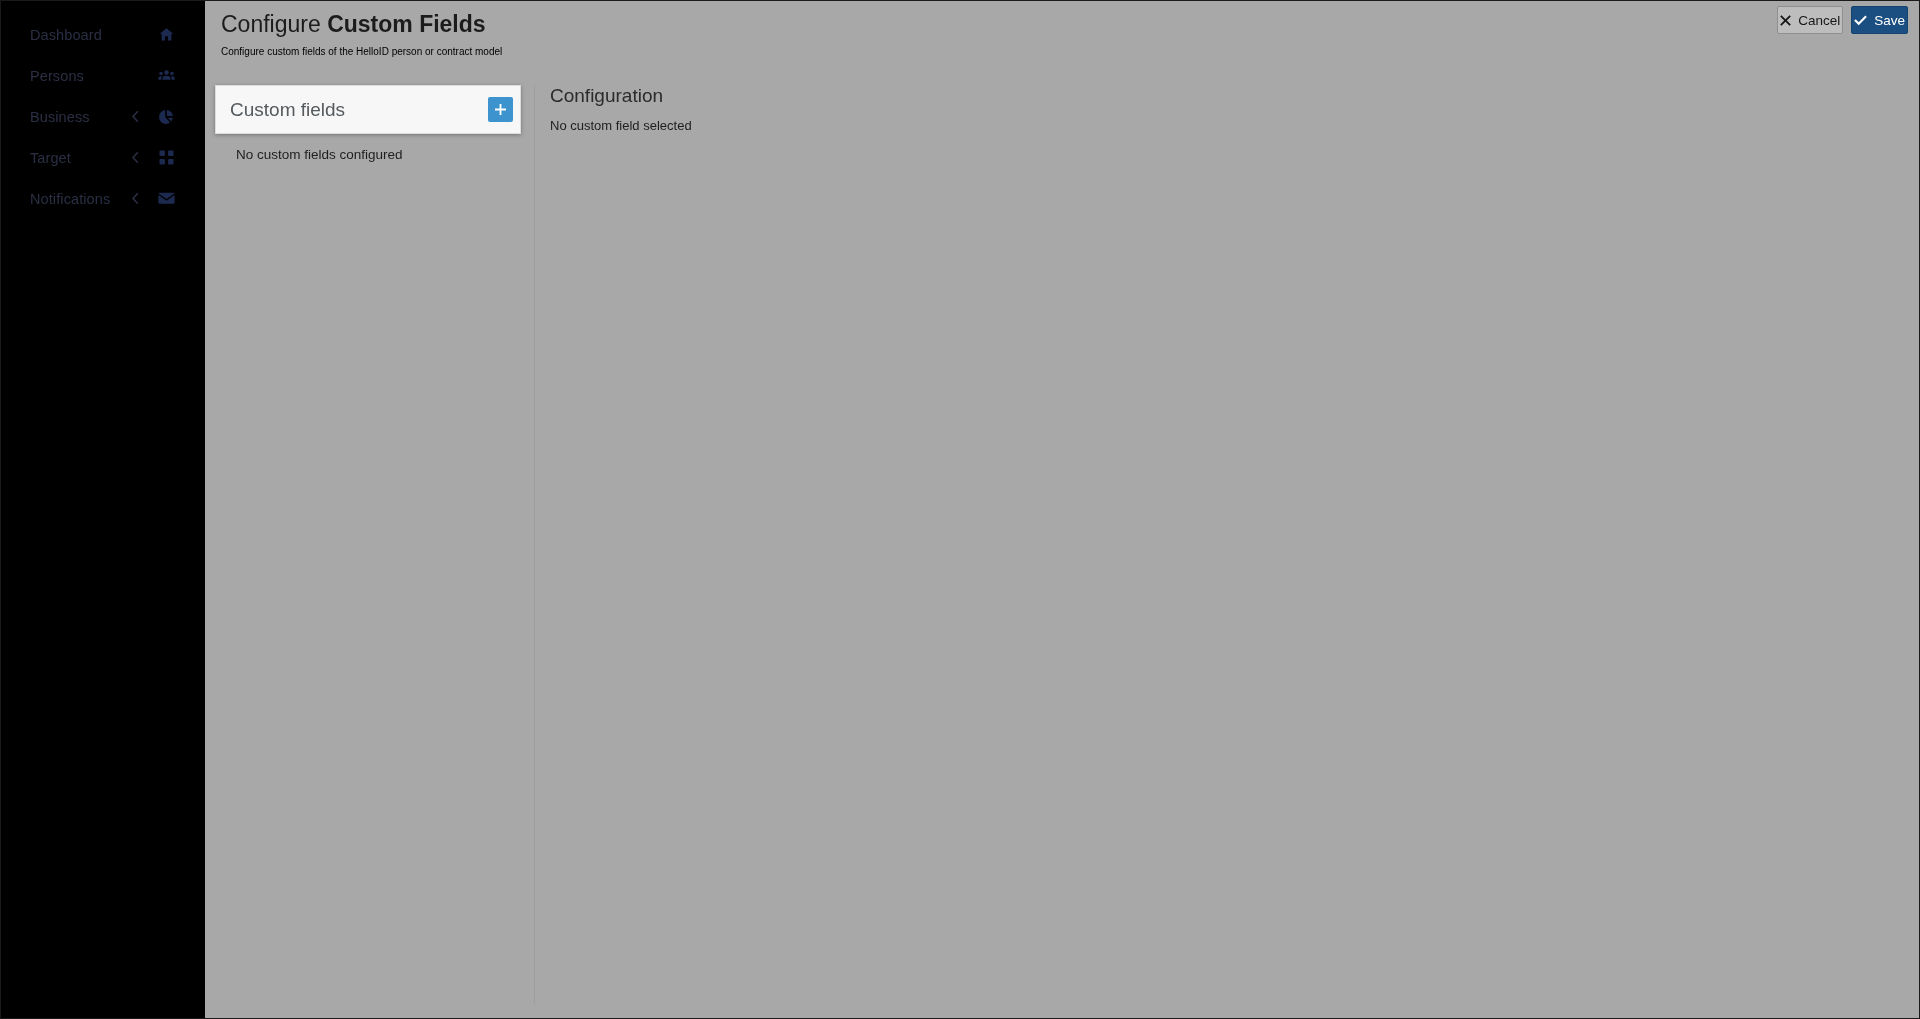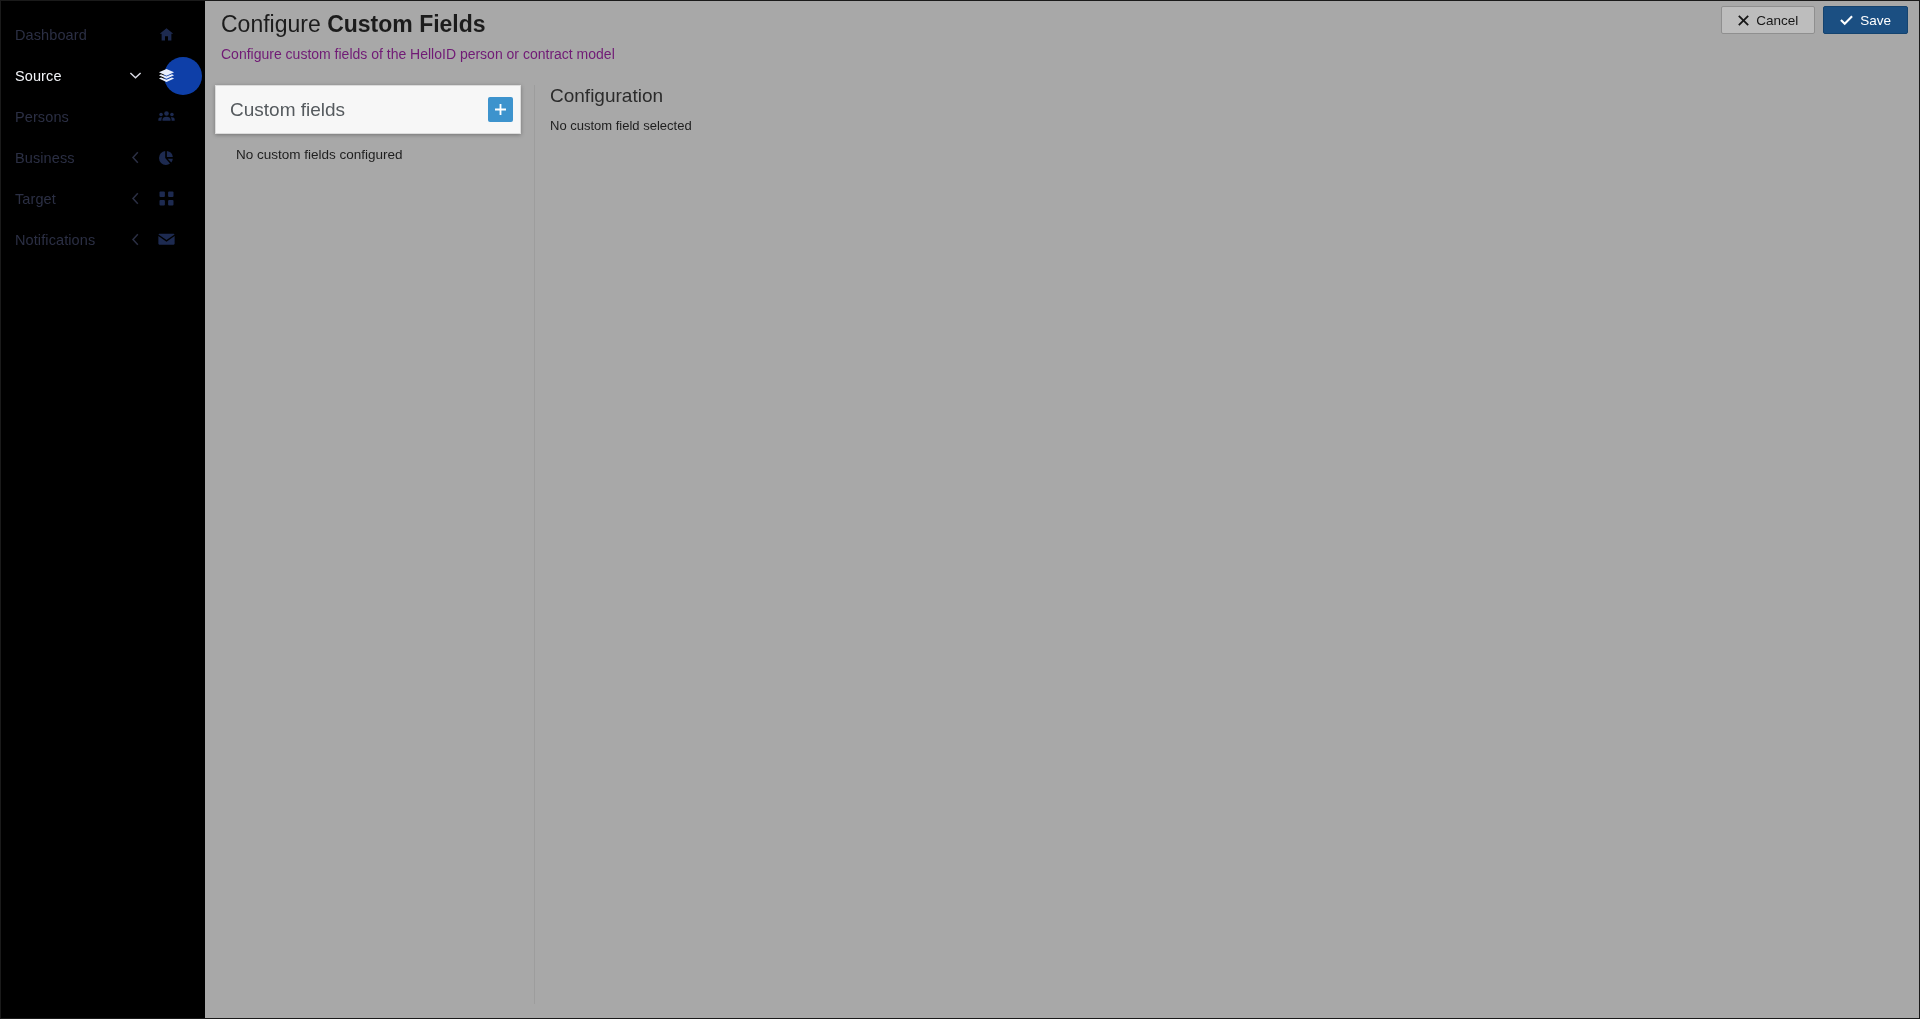--- a/index.html
+++ b/index.html
@@ -28,20 +28,21 @@
     background: #000000;
     z-index: 5;
   }
   .nav-item {
     position: relative;
     height: 41px;
     display: flex;
     align-items: center;
     padding-left: 14px;
     padding-right: 26px;
+    margin-left: 15px;
   }
   .nav-label {
     font-size: 14.5px;
     color: #2b2f44;
     letter-spacing: .1px;
     white-space: nowrap;
     flex: 1 1 auto;
   }
   .nav-item.active .nav-label {
     color: #f2f4f8;
@@ -105,39 +106,39 @@
     font-size: 23px;
     font-weight: 400;
     color: #1c1c1c;
     white-space: nowrap;
   }
   #page-title .strong { font-weight: 700; }
   #page-subtitle {
     position: absolute;
     left: 16px;
     top: 45px;
-    font-size: 14px;
-    color: #701a75;
+    font-size: 10px;
+    color: #000000;
     white-space: nowrap;
   }
 
   #header-actions {
     position: absolute;
     right: 12px;
     top: 5px;
     display: flex;
     gap: 8px;
     align-items: center;
   }
   .btn {
     display: inline-flex;
     align-items: center;
     gap: 7px;
     height: 28px;
-    padding: 0 16px;
+    padding: 0 2px;
     font-size: 13.5px;
     border-radius: 2px;
     cursor: pointer;
     white-space: nowrap;
     border: 1px solid transparent;
   }
   .btn-cancel {
     background: #bdbdbd;
     border-color: #8f8f8f;
     color: #171717;
@@ -248,36 +249,20 @@
     <div class="nav-item" style="top:0;margin-top:13px;">
       <span class="nav-label">Dashboard</span>
       <span class="nav-caret"></span>
       <span class="nav-icon">
         <svg width="15" height="15" viewBox="0 0 16 16" fill="currentColor" aria-hidden="true">
           <path d="M8 1.4L0.8 7.2h2v7.1h3.6V9.9h3.2v4.4h3.6V7.2h2L8 1.4z"></path>
         </svg>
       </span>
     </div>
 
-    <div class="nav-item active">
-      <span class="active-bubble"></span>
-      <span class="nav-label">Source</span>
-      <span class="nav-caret">
-        <svg width="13" height="9" viewBox="0 0 14 9" fill="none" stroke="currentColor" stroke-width="1.6" aria-hidden="true">
-          <path d="M1.5 1.8L7 7 12.5 1.8"></path>
-        </svg>
-      </span>
-      <span class="nav-icon">
-        <svg width="17" height="17" viewBox="0 0 18 18" fill="currentColor" aria-hidden="true">
-          <path d="M9 2L1 5.6l8 3.6 8-3.6L9 2z"></path>
-          <path d="M1 8.8l8 3.6 8-3.6-2.2-1L9 10.1 3.2 7.8 1 8.8z"></path>
-          <path d="M1 12.2l8 3.6 8-3.6-2.2-1L9 13.5 3.2 11.2 1 12.2z"></path>
-        </svg>
-      </span>
-    </div>
 
     <div class="nav-item">
       <span class="nav-label">Persons</span>
       <span class="nav-caret"></span>
       <span class="nav-icon">
         <svg width="17" height="15" viewBox="0 0 20 16" fill="currentColor" aria-hidden="true">
           <circle cx="10" cy="4.4" r="2.7"></circle>
           <circle cx="3.6" cy="5.6" r="2.1"></circle>
           <circle cx="16.4" cy="5.6" r="2.1"></circle>
           <path d="M10 8.2c-3 0-4.7 1.5-4.7 3.3V13h9.4v-1.5c0-1.8-1.7-3.3-4.7-3.3z"></path>

